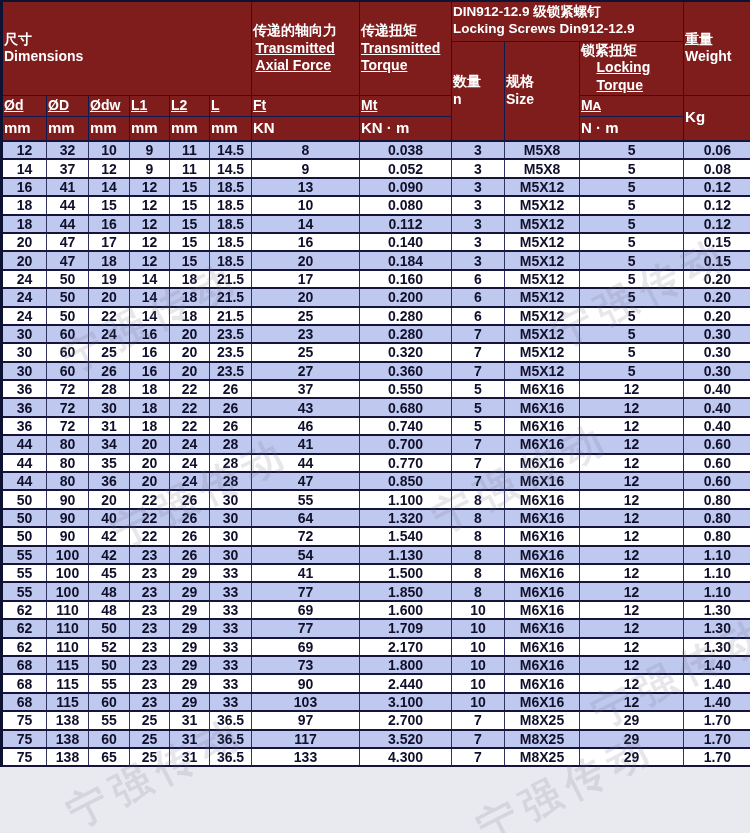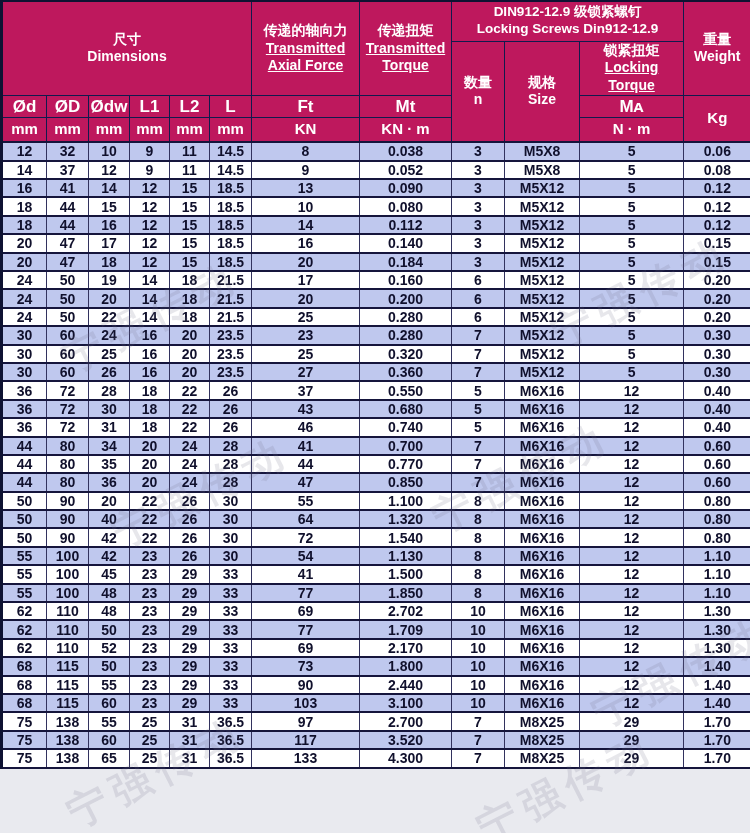--- a/index.html
+++ b/index.html
@@ -13,39 +13,39 @@
 
   table.spec {
     width: 750px;
     border-collapse: collapse;
     table-layout: fixed;
     background: #ffffff;
   }
 
   
   thead th {
-    background: #be185d;
+    background: #7f1d1d;
     color: #ffffff;
     font-weight: bold;
     border: 1px solid #111a4e;
-    text-align: center;
+    text-align: left;
     vertical-align: middle;
     padding: 0 1px;
     line-height: 1.25;
     font-size: 14px;
   }
   tr.hr1 { height: 40px; }
   tr.hr2 { height: 54px; }
   tr.hr3 { height: 21px; }
   tr.hr4 { height: 25px; }
   thead .cn { display: block; font-size: 14px; }
   thead .en { display: block; font-size: 14px; }
   th.th-axial .en, th.th-torque .en { max-width: 100px; margin: 0 auto; text-decoration: underline; }
   th.th-locking .en { max-width: 70px; margin: 0 auto; text-decoration: underline; }
-  th.th-sub { font-size: 17px; }
+  th.th-sub { font-size: 14px; text-decoration: underline; }
   th.th-unit { font-size: 15px; }
   th.th-din .cn, th.th-din .en { font-size: 13.5px; }
 
   
   tbody td {
     height: 18.4px;
     text-align: center;
     vertical-align: middle;
     font-size: 14px;
     font-weight: bold;
@@ -511,21 +511,21 @@
           <td>1.10</td>
         </tr>
         <tr>
           <td>62</td>
           <td>110</td>
           <td>48</td>
           <td>23</td>
           <td>29</td>
           <td>33</td>
           <td>69</td>
-          <td>2.702</td>
+          <td>1.600</td>
           <td>10</td>
           <td>M6X16</td>
           <td>12</td>
           <td>1.30</td>
         </tr>
         <tr>
           <td>62</td>
           <td>110</td>
           <td>50</td>
           <td>23</td>

